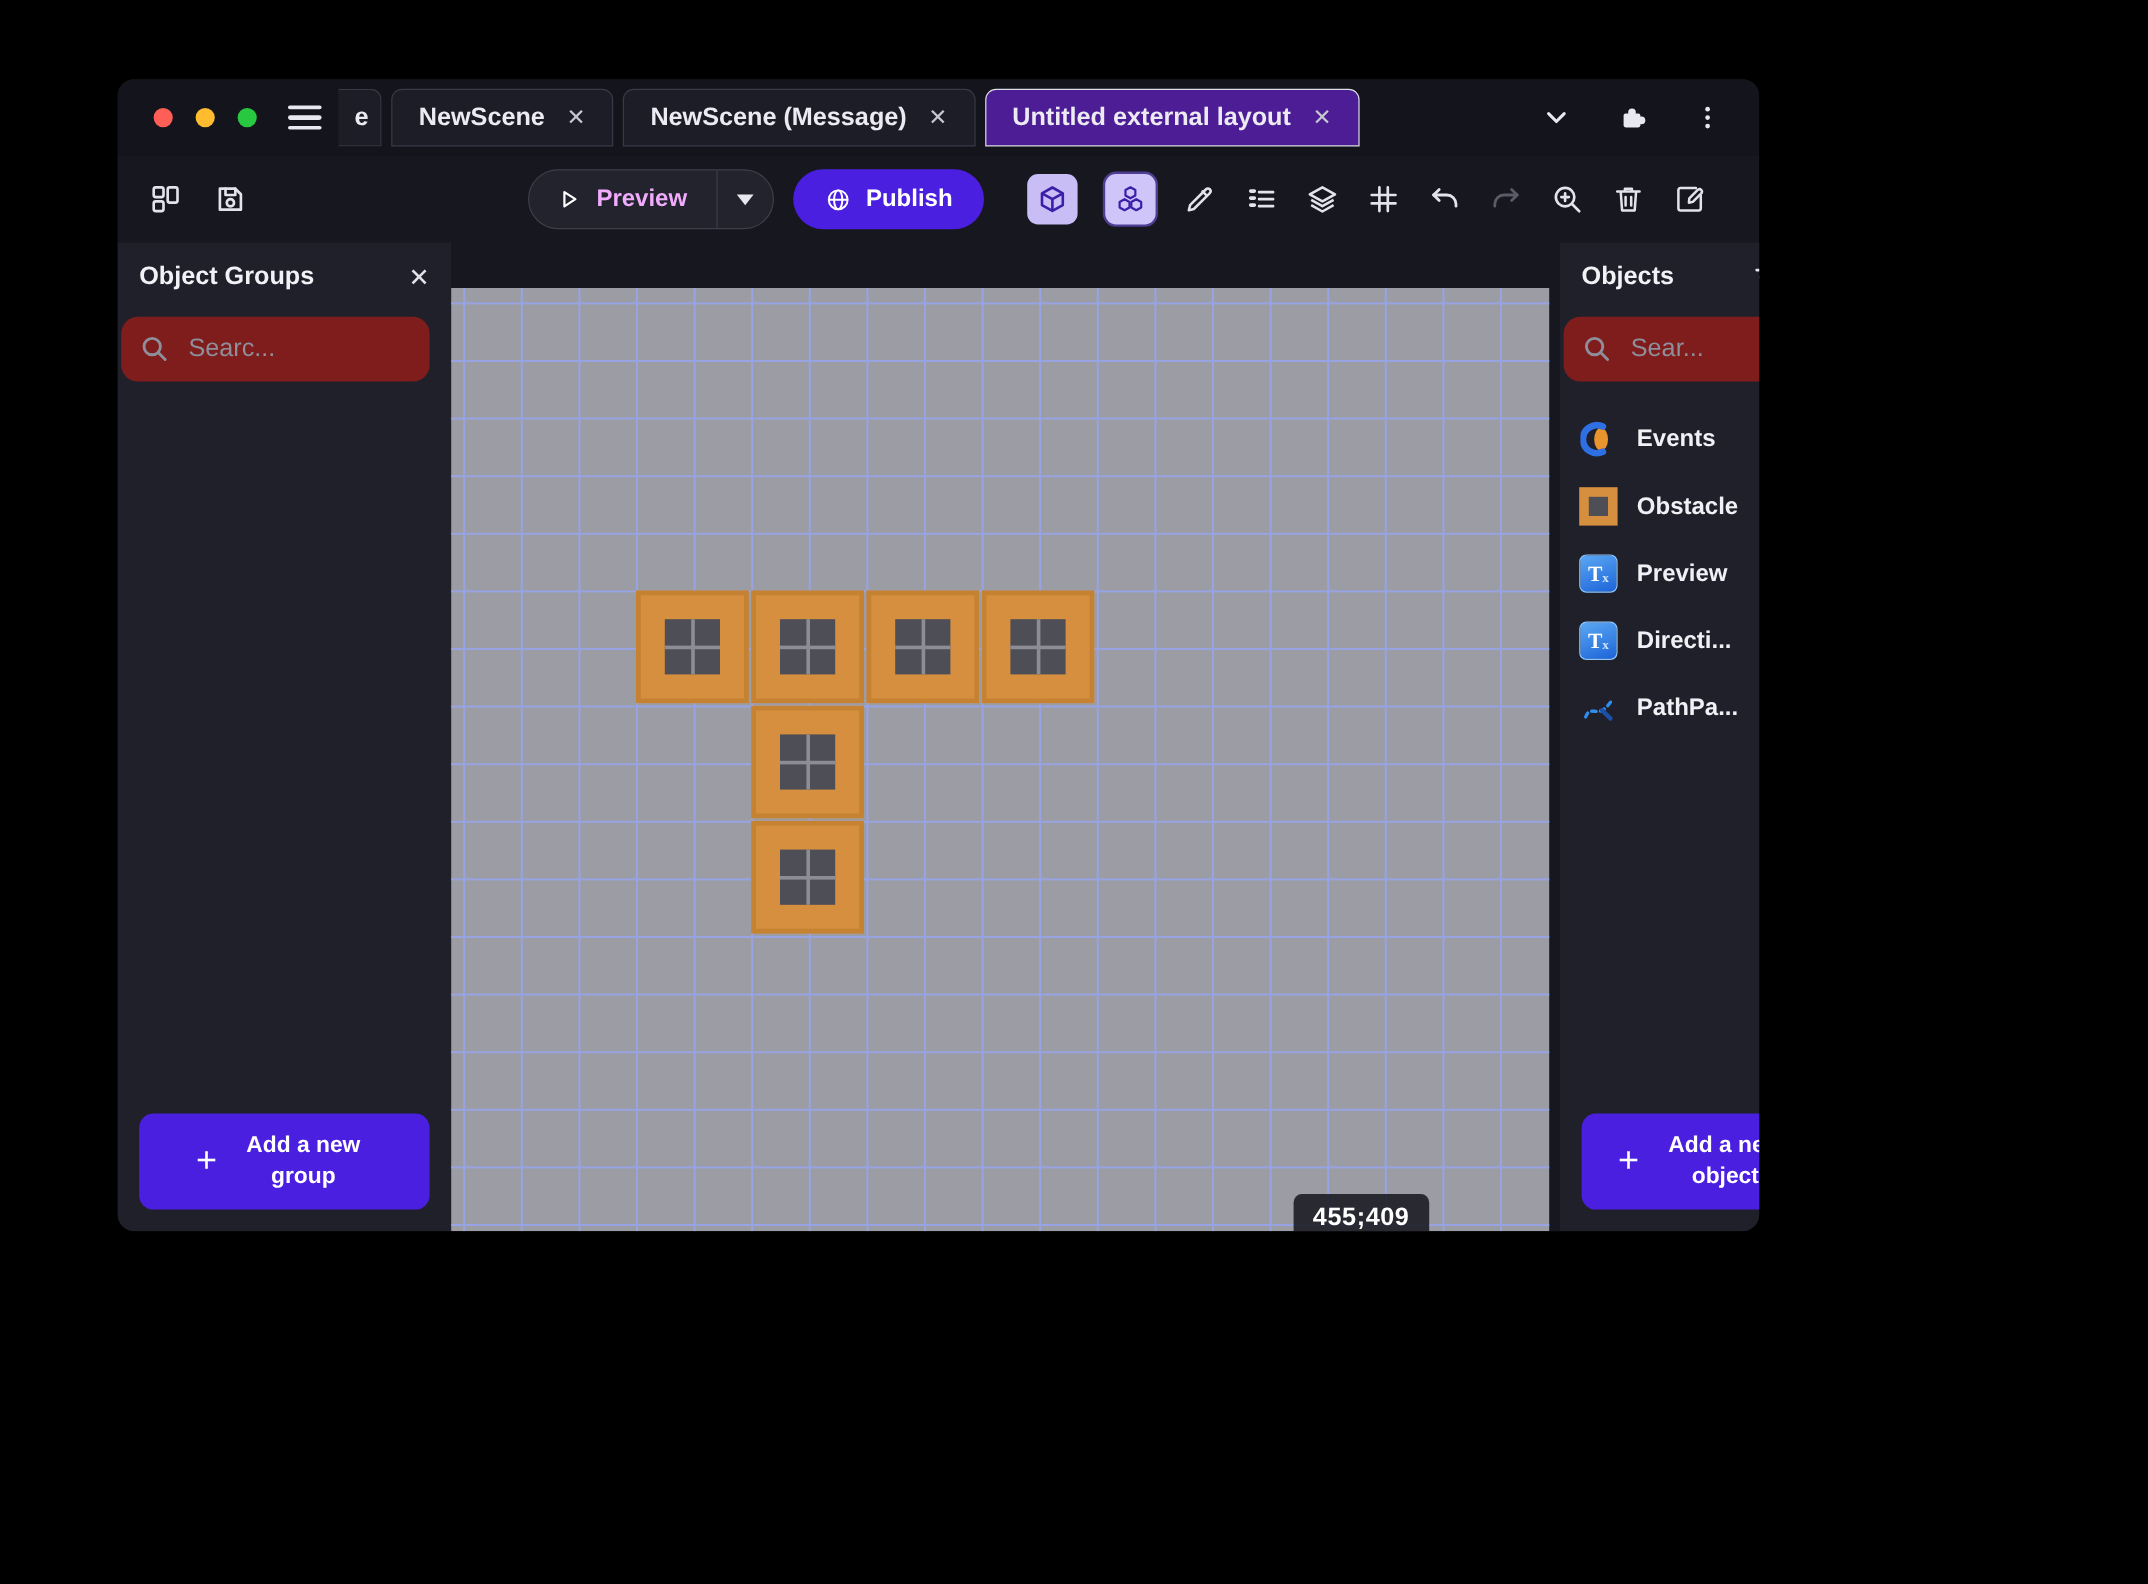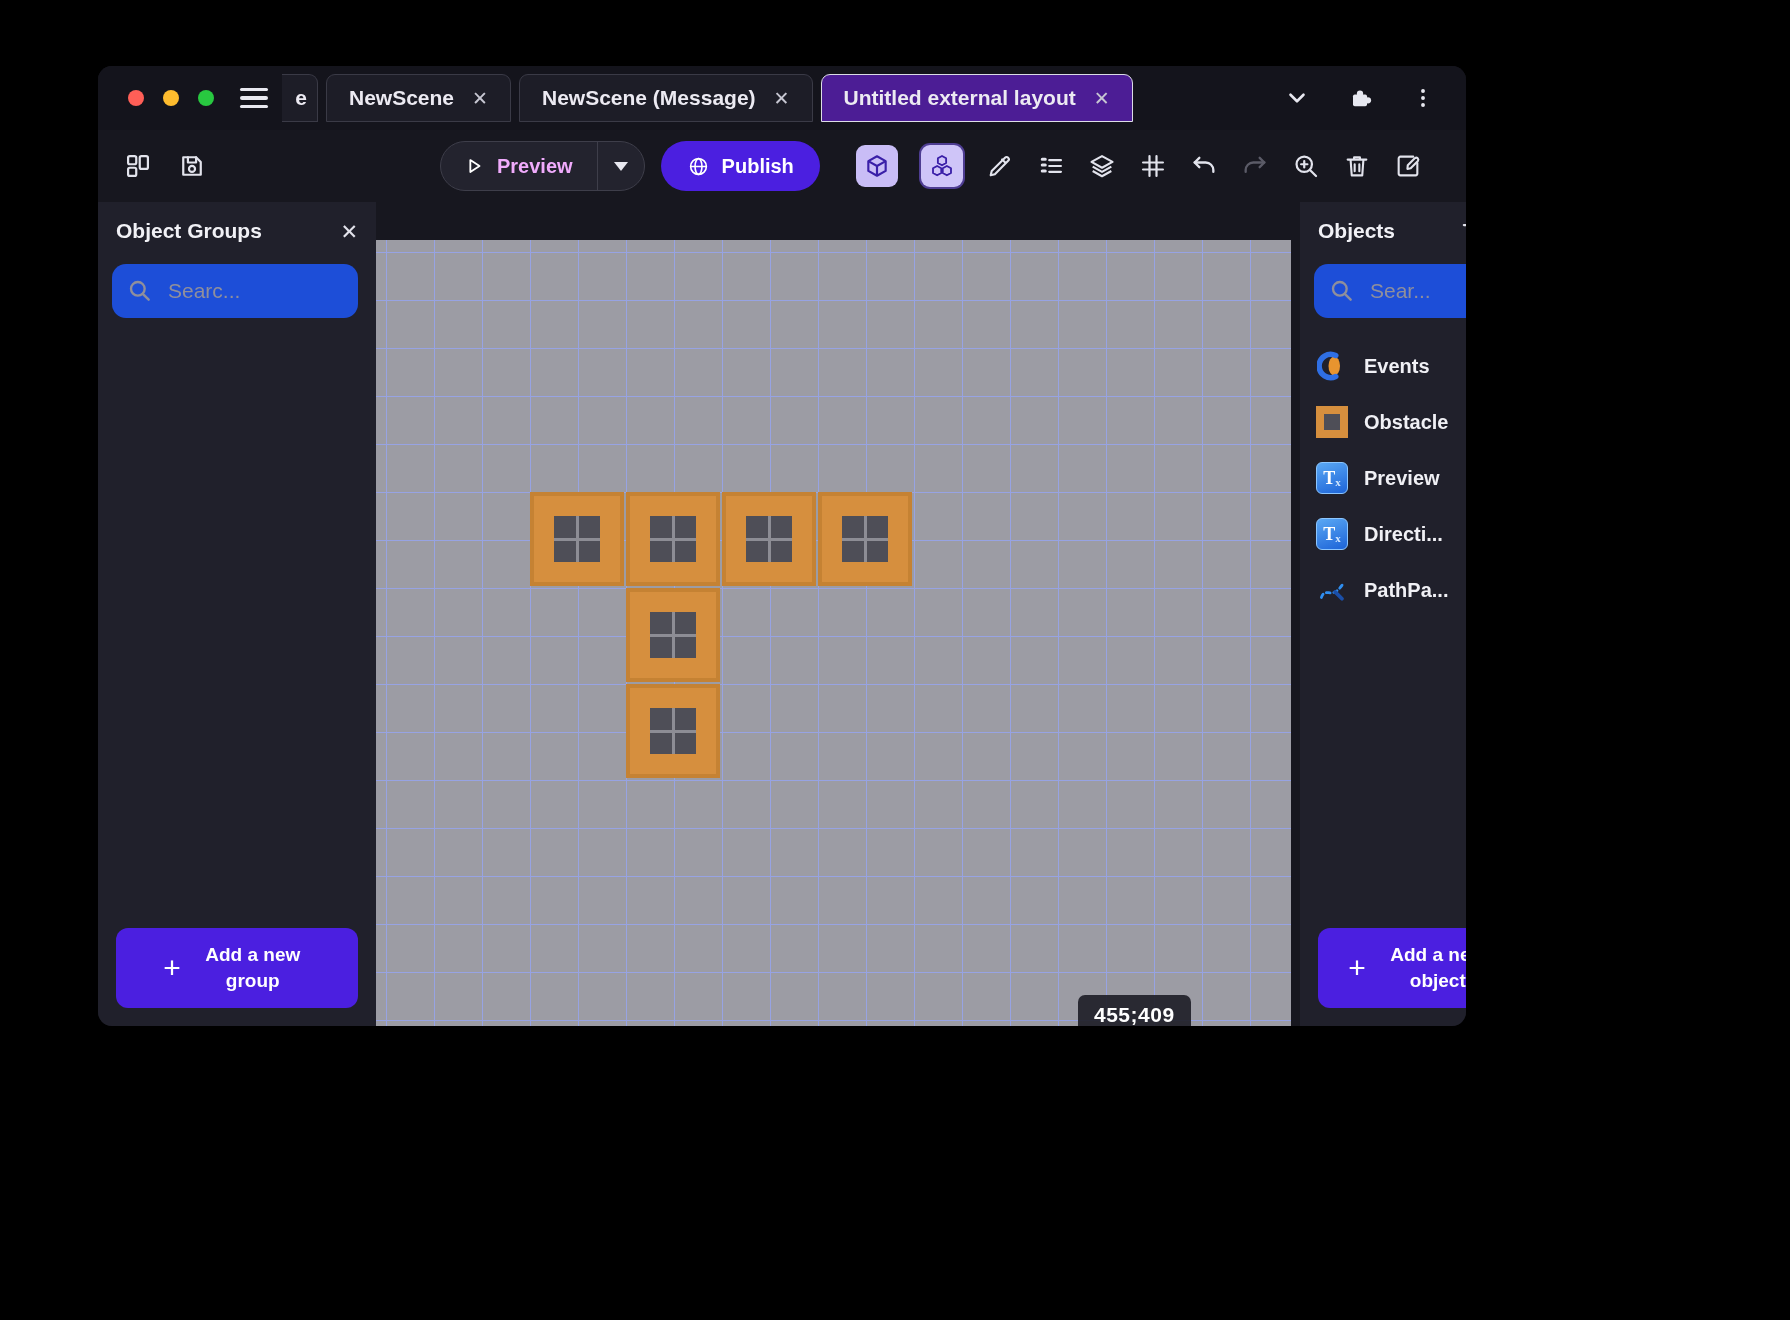--- a/index.html
+++ b/index.html
@@ -63,21 +63,21 @@
 
   .panel { background:#20202b; display:flex; flex-direction:column; position:relative; }
   .panel-left { width:278px; flex:0 0 auto; }
   .panel-right { width:244px; flex:0 0 auto; margin-left:9px; }
 
   .panel-header { height:58px; display:flex; align-items:center; padding:0 18px; gap:23px; flex:0 0 auto; }
   .panel-title { color:#f1f1f6; font-size:21px; font-weight:700; flex:1; white-space:nowrap; overflow:hidden; }
   .panel-icon { cursor:pointer; display:flex; align-items:center; }
   .x-icon { color:#e3e3ec; font-size:21px; cursor:pointer; line-height:1; }
 
-  .search-box { position:relative; margin:4px 18px 0 14px; height:54px; background:#1d4ed8; border-radius:14px; flex:0 0 auto; }
+  .search-box { position:relative; margin:4px 18px 0 3px; height:54px; background:#7f1d1d; border-radius:14px; flex:0 0 auto; }
   .search-box svg { position:absolute; left:15px; top:14px; }
   .search-box input {
     width:100%; height:100%; background:transparent; border:none; outline:none;
     padding:0 14px 0 56px; color:#e8e8ee; font-size:21px; font-family:inherit;
   }
   .search-box input::placeholder { color:#8f8f9c; }
 
   .obj-list { margin-top:20px; overflow:hidden; }
   .obj-row { height:56px; display:flex; align-items:center; gap:16px; padding:0 16px; cursor:pointer; }
   .obj-label { flex:1; color:#f0f0f5; font-size:20px; font-weight:600; white-space:nowrap; overflow:hidden; }

